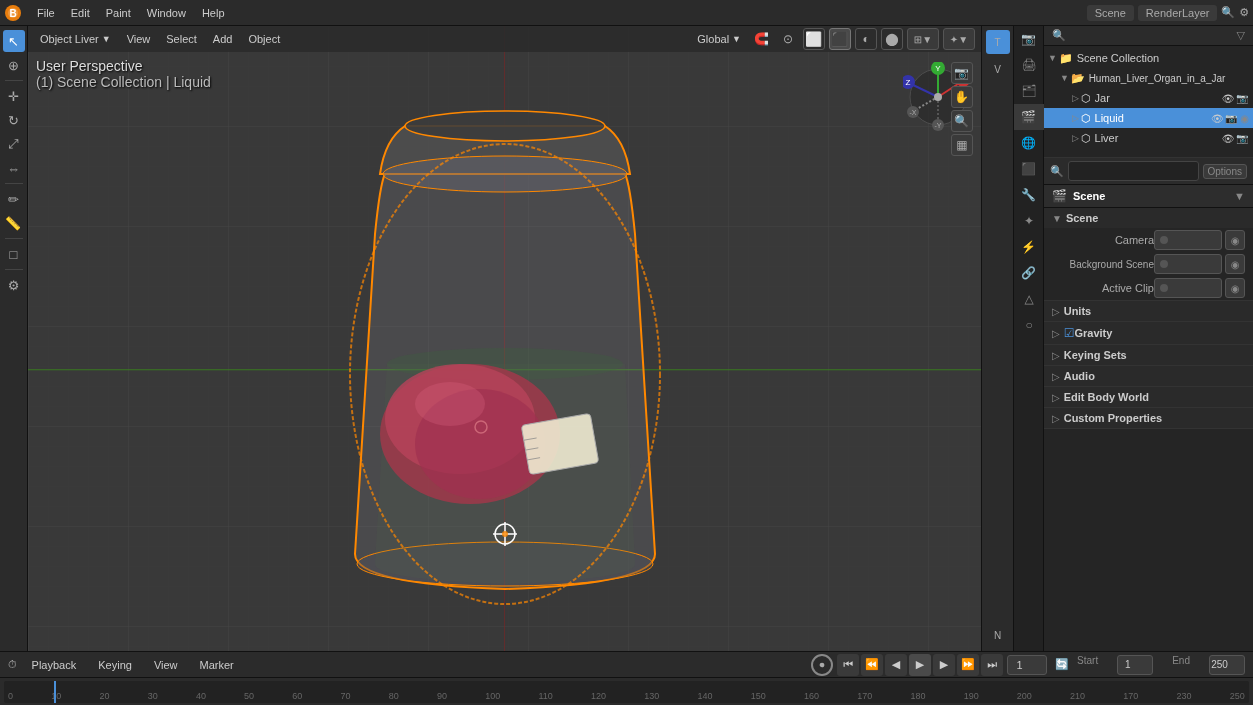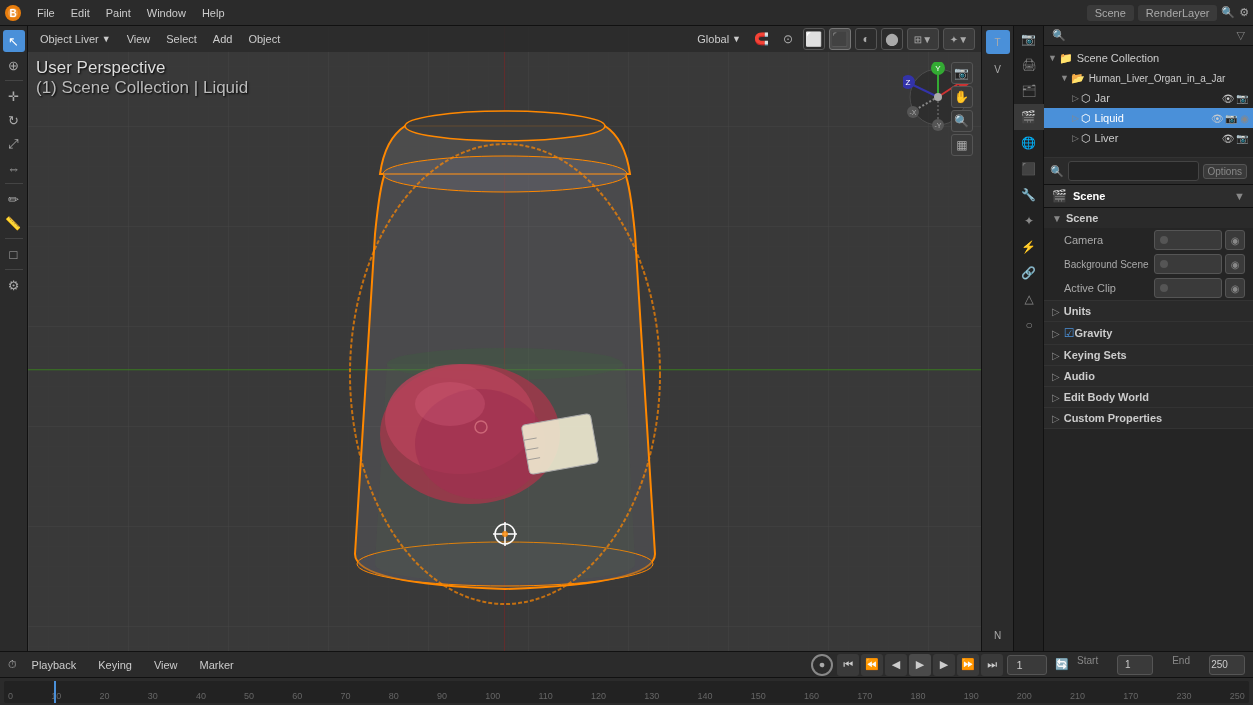--- a/index.html
+++ b/index.html
@@ -153,21 +153,21 @@
       font-size: 12px;
     }
 
     
     #viewport-info {
       position: absolute;
       top: 32px;
       left: 8px;
       z-index: 5;
       color: #fff;
-      font-size: 17px;
+      font-size: 14px;
       text-shadow: 1px 1px 2px #000;
     }
 
     
     #viewport-gizmo {
       position: absolute;
       top: 36px;
       right: 8px;
       z-index: 5;
     }
@@ -293,20 +293,21 @@
       cursor: pointer;
     }
     .props-section-arrow { color: #888; margin-right: 4px; font-size: 10px; }
     .props-section-label { color: #ccc; font-size: 11px; font-weight: bold; }
 
     .props-row {
       display: flex;
       align-items: center;
       padding: 2px 8px 2px 20px;
       min-height: 22px;
+      text-align: right;
     }
     .props-label {
       color: #aaa;
       font-size: 11px;
       width: 90px;
       flex-shrink: 0;
     }
     .props-value-btn {
       flex: 1;
       background: #3a3a3a;

